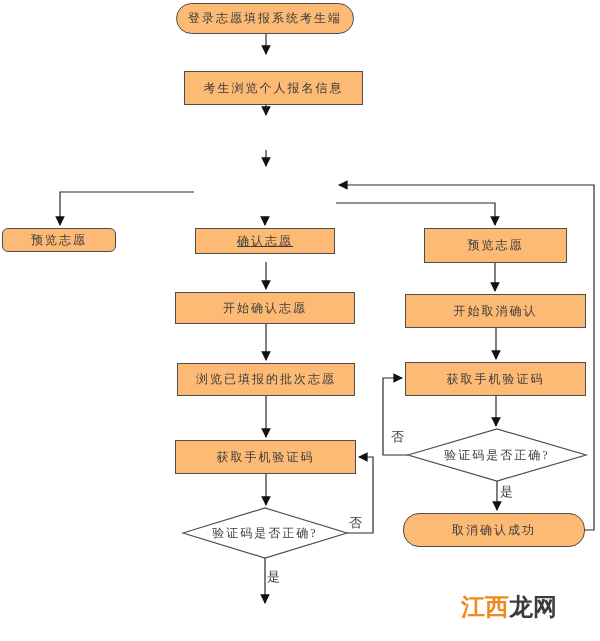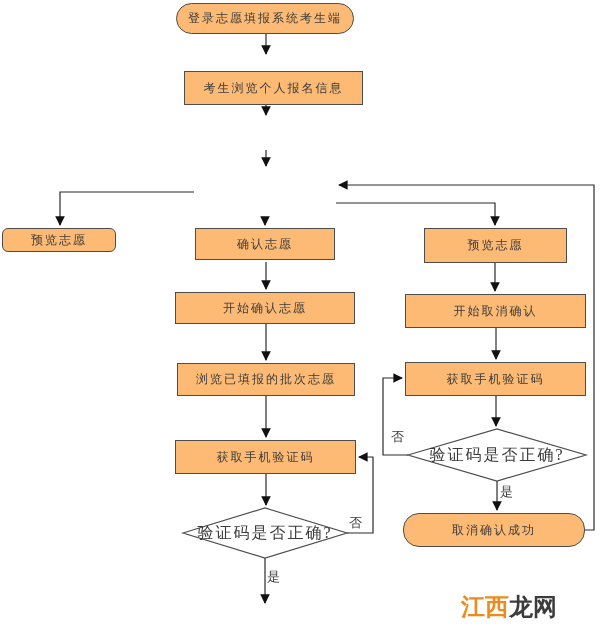--- a/index.html
+++ b/index.html
@@ -11,32 +11,32 @@
   .node{
     position:absolute;box-sizing:border-box;
     border:1px solid #4d4d4d;background:#fdba74;
     display:flex;align-items:center;justify-content:center;
     font-size:12px;letter-spacing:2px;color:#3b3b3b;text-align:center;
     white-space:nowrap;
   }
   .terminator{border-radius:16px;}
   .dlabel{
     position:absolute;display:flex;align-items:center;justify-content:center;
-    font-size:16px;letter-spacing:2px;color:#3b3b3b;white-space:nowrap;
+    font-size:12px;letter-spacing:2px;color:#3b3b3b;white-space:nowrap;
   }
   .elabel{
     position:absolute;font-size:13px;color:#3b3b3b;letter-spacing:1px;
   }
   
   #n-start{left:176px;top:3px;width:178px;height:31px;}
   #n-browse-info{left:176px;top:71px;width:179px;height:34px;margin-left:8px;}
   #n-enter-ui{left:195px;top:118px;width:141px;height:32px;}
   #n-fill-modify{left:194px;top:169px;width:142px;height:48px;}
   #n-preview{left:2px;top:228px;width:114px;height:24px;border-radius:6px;}
-  #n-confirm{left:195px;top:228px;width:140px;height:32px;}
+  #n-confirm{left:195px;top:228px;width:140px;height:26px;text-decoration:underline;}
   #n-cancel{left:424px;top:228px;width:143px;height:35px;}
   #n-start-confirm{left:175px;top:292px;width:180px;height:32px;}
   #n-start-cancel{left:405px;top:294px;width:181px;height:34px;}
   #n-browse-filled{left:177px;top:363px;width:178px;height:33px;}
   #n-getcode-right{left:405px;top:362px;width:181px;height:34px;}
   #n-getcode-mid{left:175px;top:440px;width:181px;height:34px;}
   #n-cancel-success{left:403px;top:513px;width:182px;height:34px;}
   #n-confirm-success{left:175px;top:606px;width:181px;height:31px;}
   #dl-mid{left:183px;top:508px;width:164px;height:50px;}
   #dl-right{left:408px;top:429px;width:178px;height:52px;}

